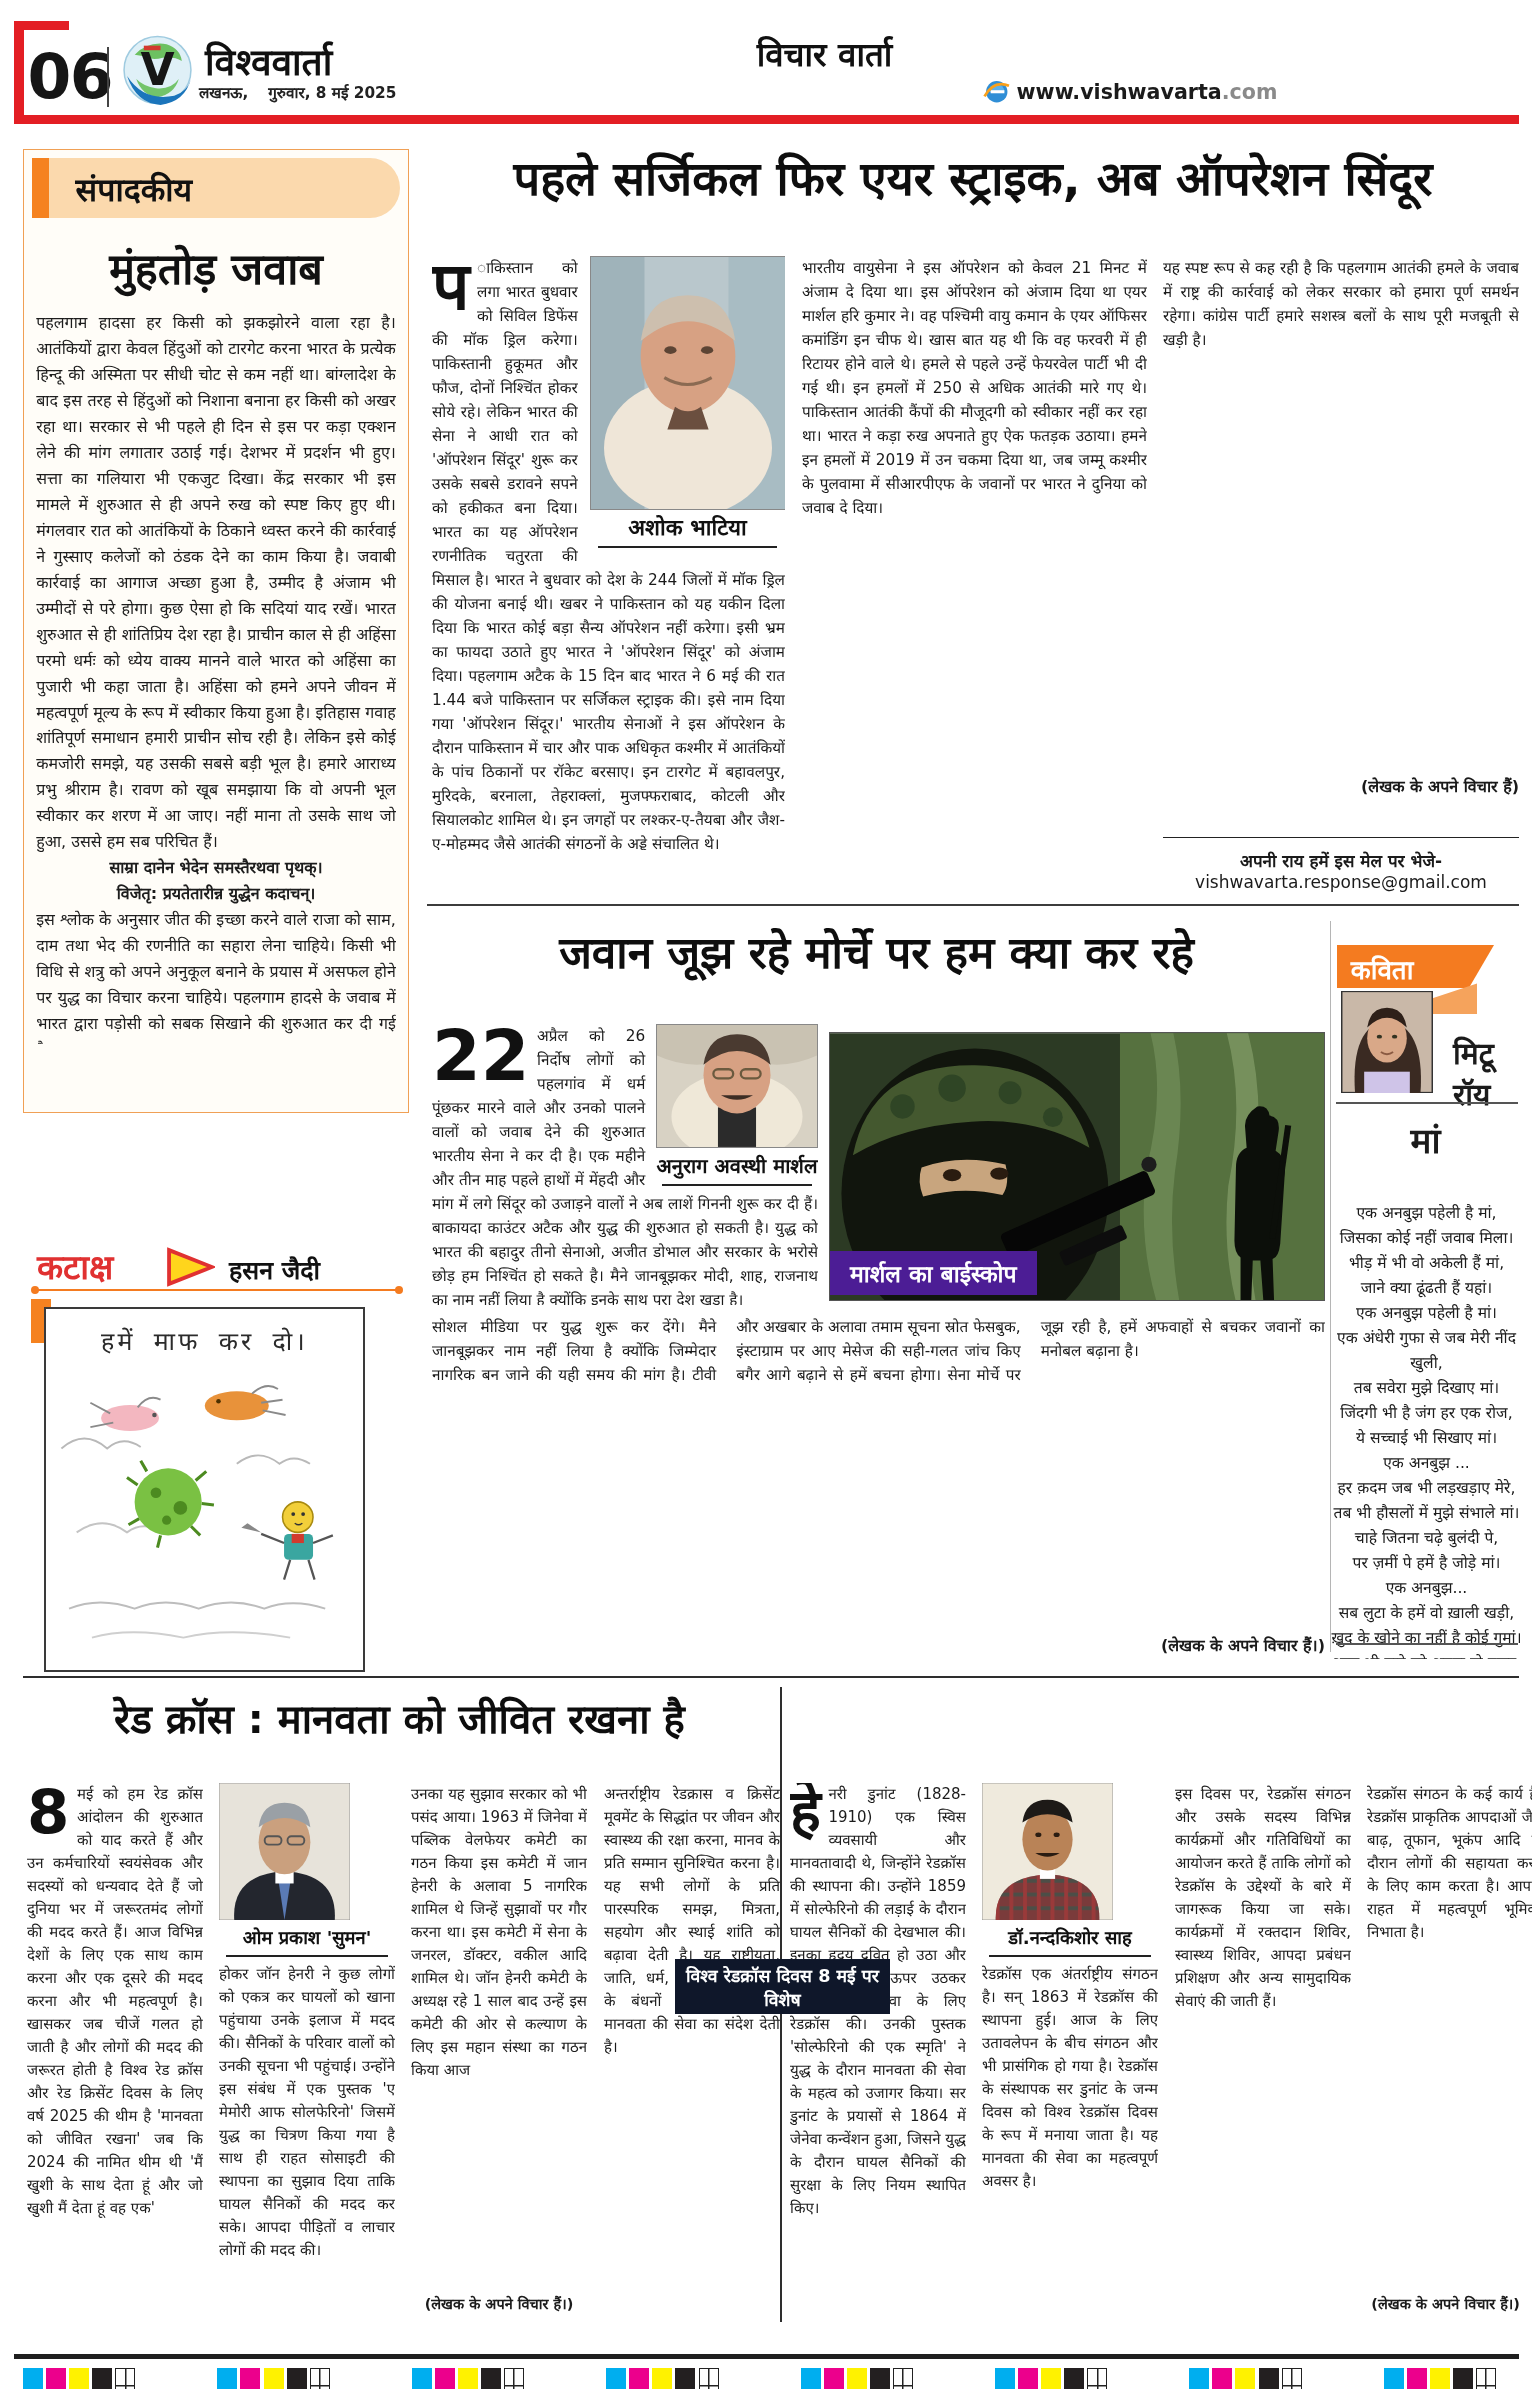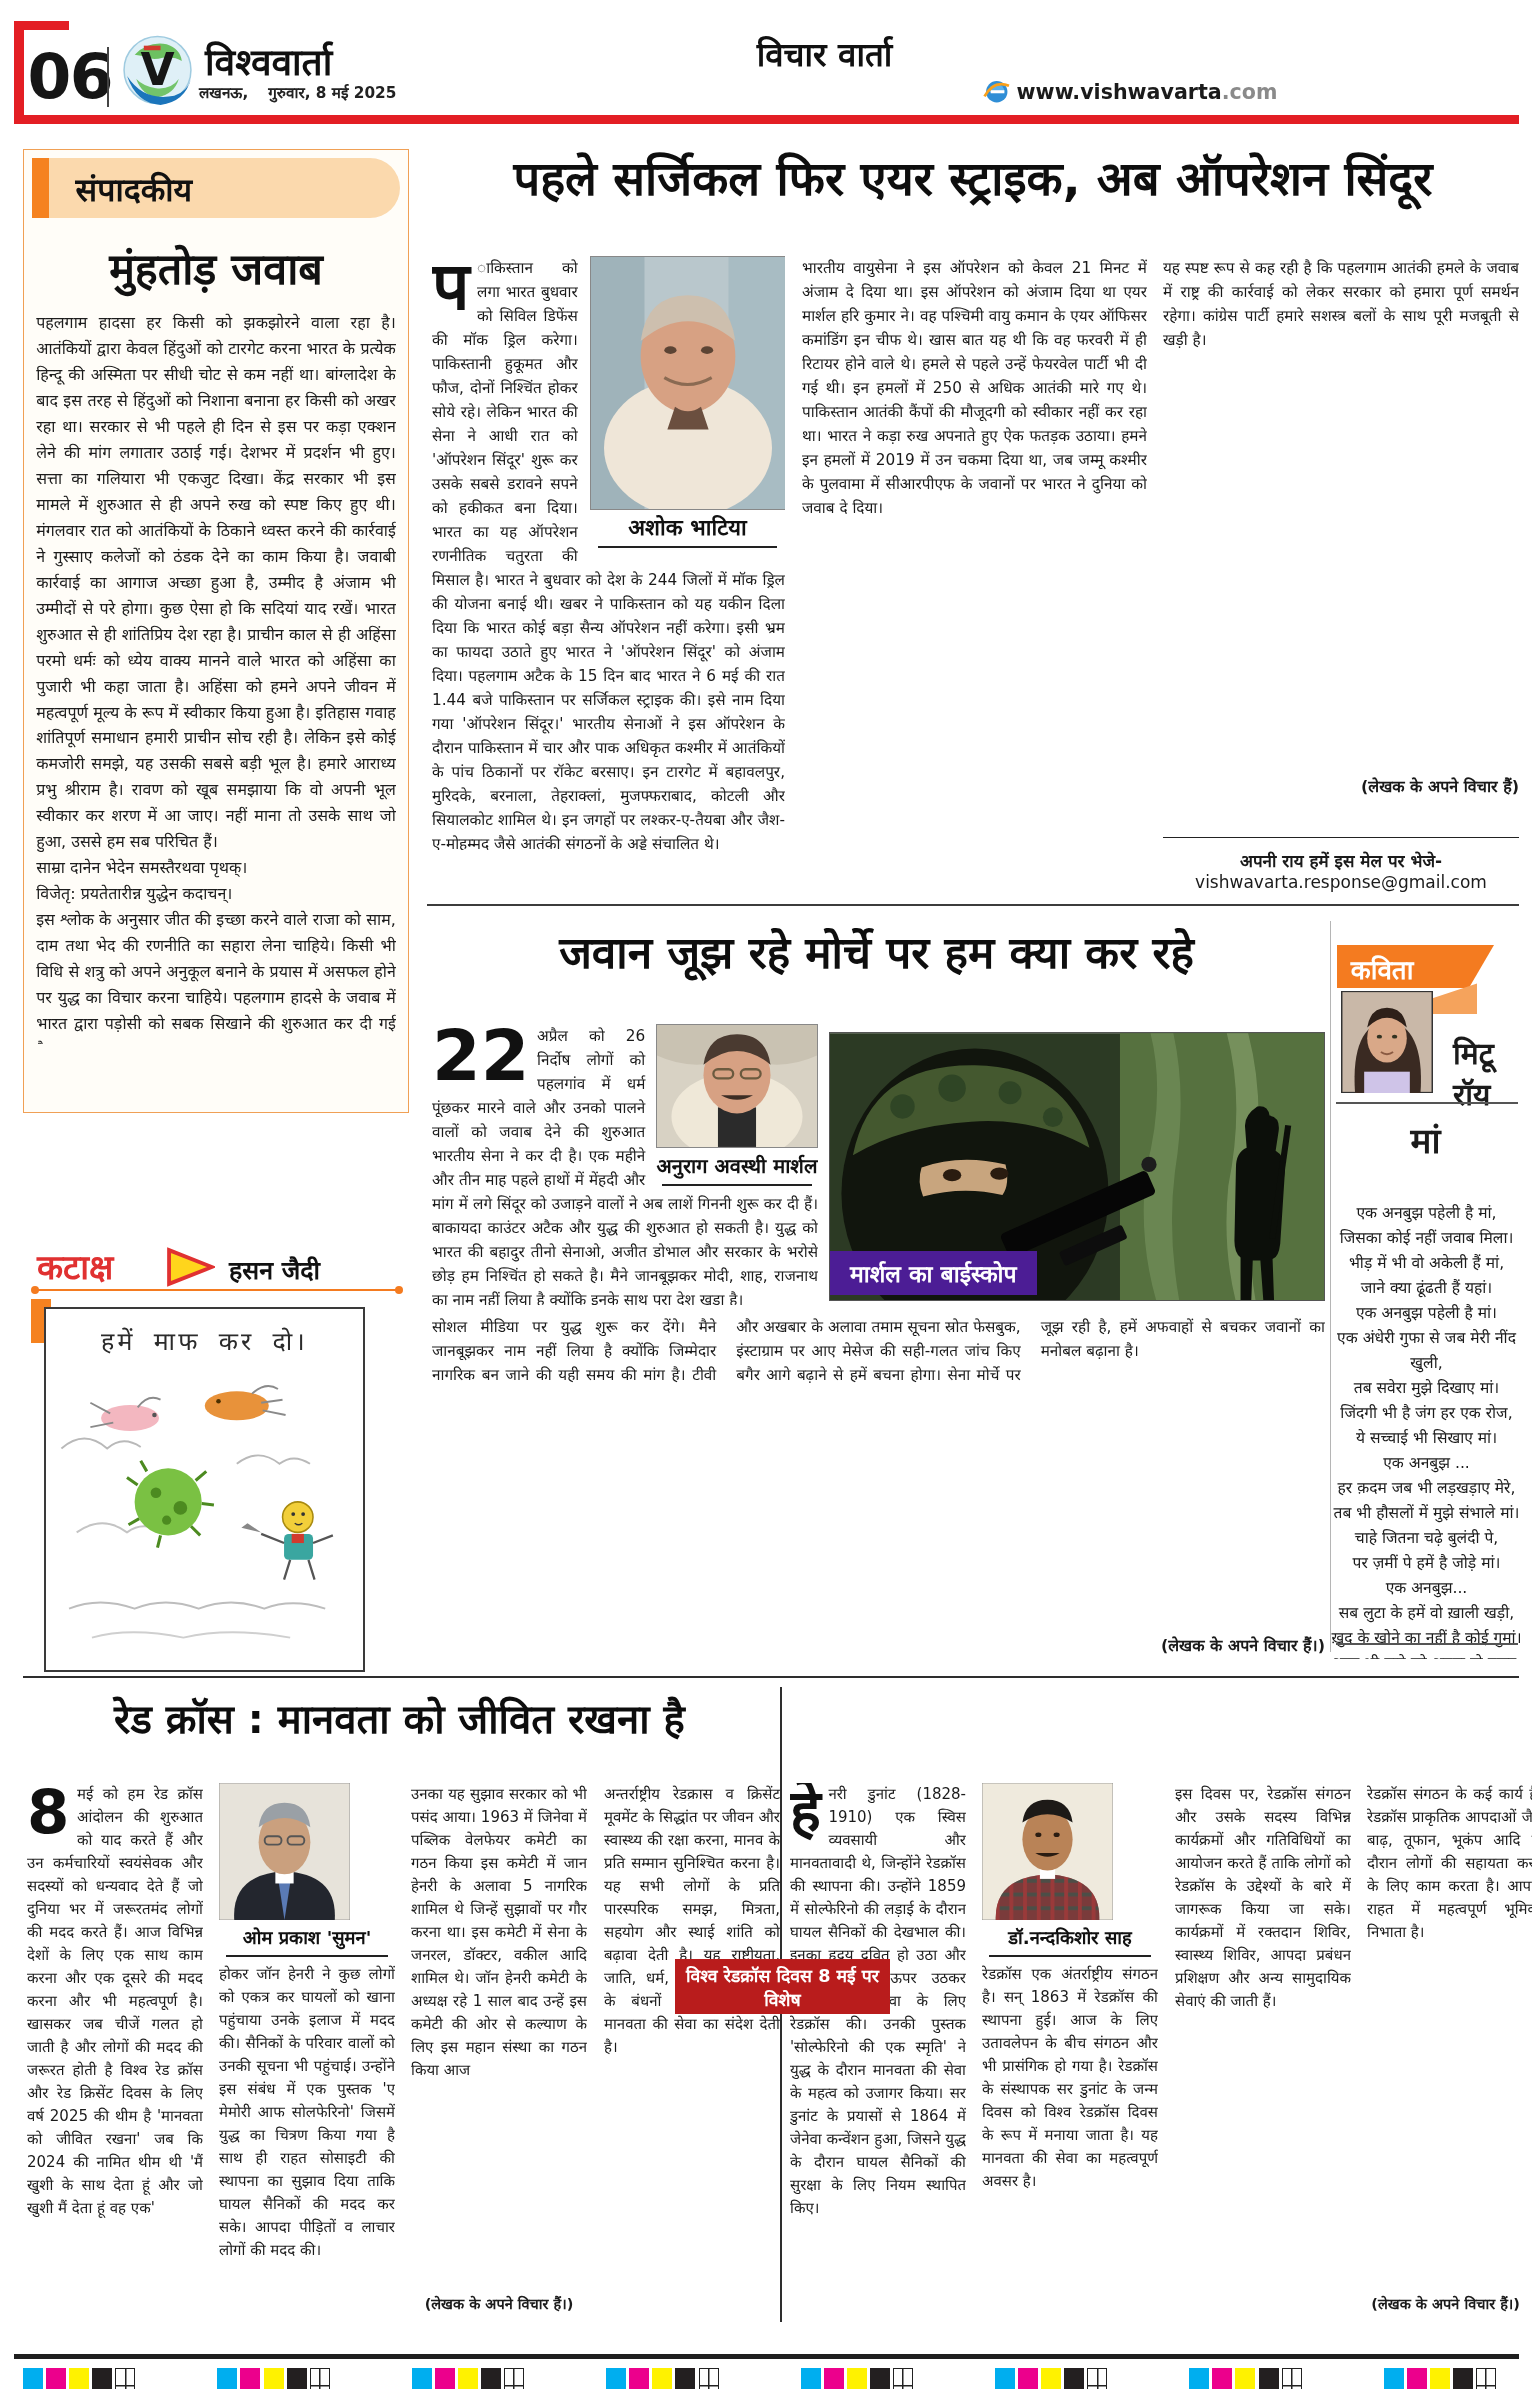--- a/index.html
+++ b/index.html
@@ -23,21 +23,21 @@
 
   
   .editorial-box { position:absolute; left:23px; top:149px; width:386px; height:964px; border:1.5px solid #f0a055; background:#fffdf8; overflow:hidden; }
   .ed-header { position:relative; margin:7.6px 7.6px 0 7.6px; height:60px; background:#fbd9ad; border-radius:0 32px 32px 0; }
   .ed-header .ed-block { position:absolute; left:0; top:0; width:17px; height:60px; background:#f58220; }
   .ed-header .ed-label { position:absolute; left:44px; top:9.2px; font-size:32px; font-weight:bold; color:#111; }
   .ed-headline { margin-top:20px; text-align:center; font-size:43px; font-weight:bold; color:#111; }
   .ed-body { margin:13.7px 12.2px 0 12.2px; font-size:16px; line-height:26px; text-align:justify; color:#1d1d1d; }
   .ed-b1 { height:415px; overflow:hidden; }
   .ed-b2 { height:130px; overflow:hidden; }
-  .ed-shloka { text-align:left; font-weight:normal; line-height:26px; }
+  .ed-shloka { text-align:center; font-weight:bold; line-height:26px; }
   .ed-b3 { height:137px; overflow:hidden; }
 
   
   .kataksh-label { position:absolute; left:37px; top:1243px; font-size:34px; font-weight:bold; color:#e03131; }
   .kataksh-arrow { position:absolute; left:166px; top:1247px; }
   .kataksh-artist{ position:absolute; left:229px; top:1252px; font-size:25px; font-weight:bold; color:#111; }
   .kataksh-line  { position:absolute; left:34px; top:1289px; width:366px; height:2.3px; background:#f47b20; }
   .kataksh-line::before, .kataksh-line::after { content:""; position:absolute; top:-3.1px; width:8.4px; height:8.4px; border-radius:50%; background:#f47b20; }
   .kataksh-line::before { left:-3.1px; } .kataksh-line::after { right:-3.1px; }
   .cartoon-corner { position:absolute; left:30.5px; top:1299px; width:20px; height:44px; background:#f58220; }
@@ -89,21 +89,21 @@
   
   .divider-h2 { position:absolute; left:23px; top:1676px; width:1496px; height:2.3px; background:#2e2e2e; }
   .divider-v  { position:absolute; left:780px; top:1687px; width:1.5px; height:635px; background:#2e2e2e; }
   .bl-headline { position:absolute; left:24.4px;   top:1690px; width:750px; text-align:center; font-size:40px; font-weight:bold; color:#0d0d0d; }
   .br-headline { position:absolute; left:788px; top:1690px; width:727px; text-align:center; font-size:40px; font-weight:bold; color:#0d0d0d; }
   .b-col { position:absolute; top:1783px; width:176px; height:507px; font-size:15px; line-height:23px; text-align:justify; overflow:hidden; }
   .b-photo-card { width:100%; text-align:center; margin-bottom:6.1px; }
   .b-photo-card .author-name { font-size:18.3px; }
   .bl-disclaimer { position:absolute; left:411px;  top:2293px; width:176px; text-align:center; font-weight:bold; font-size:14.5px; }
   .br-disclaimer { position:absolute; left:1344px; top:2293px; width:176px; text-align:right;  font-weight:bold; font-size:14.5px; }
-  .special-box { position:absolute; left:675px; top:1959px; width:215px; height:55px; background:#b91c1c; color:#fff; font-size:17.6px; font-weight:bold; display:flex; align-items:center; justify-content:center; text-align:center; z-index:6; }
+  .special-box { position:absolute; left:675px; top:1959px; width:215px; height:55px; background:#0f172a; color:#fff; font-size:17.6px; font-weight:bold; display:flex; align-items:center; justify-content:center; text-align:center; z-index:6; }
 
   
   .footer-rule { position:absolute; left:13.7px; top:2354px; width:1505px; height:4.6px; background:#1f1f1f; }
   .print-strip { position:absolute; left:23px; top:2368px; width:1473px; display:flex; justify-content:space-between; }
   .cmyk-group { display:flex; gap:3.1px; }
   .cmyk-block { width:20px; height:35px; }
   .cmyk-block.reg { background:
       linear-gradient(#222,#222) center/100% 1.5px no-repeat,
       linear-gradient(#222,#222) center/1.5px 100% no-repeat, #fff;
       border:1.5px solid #222; }

